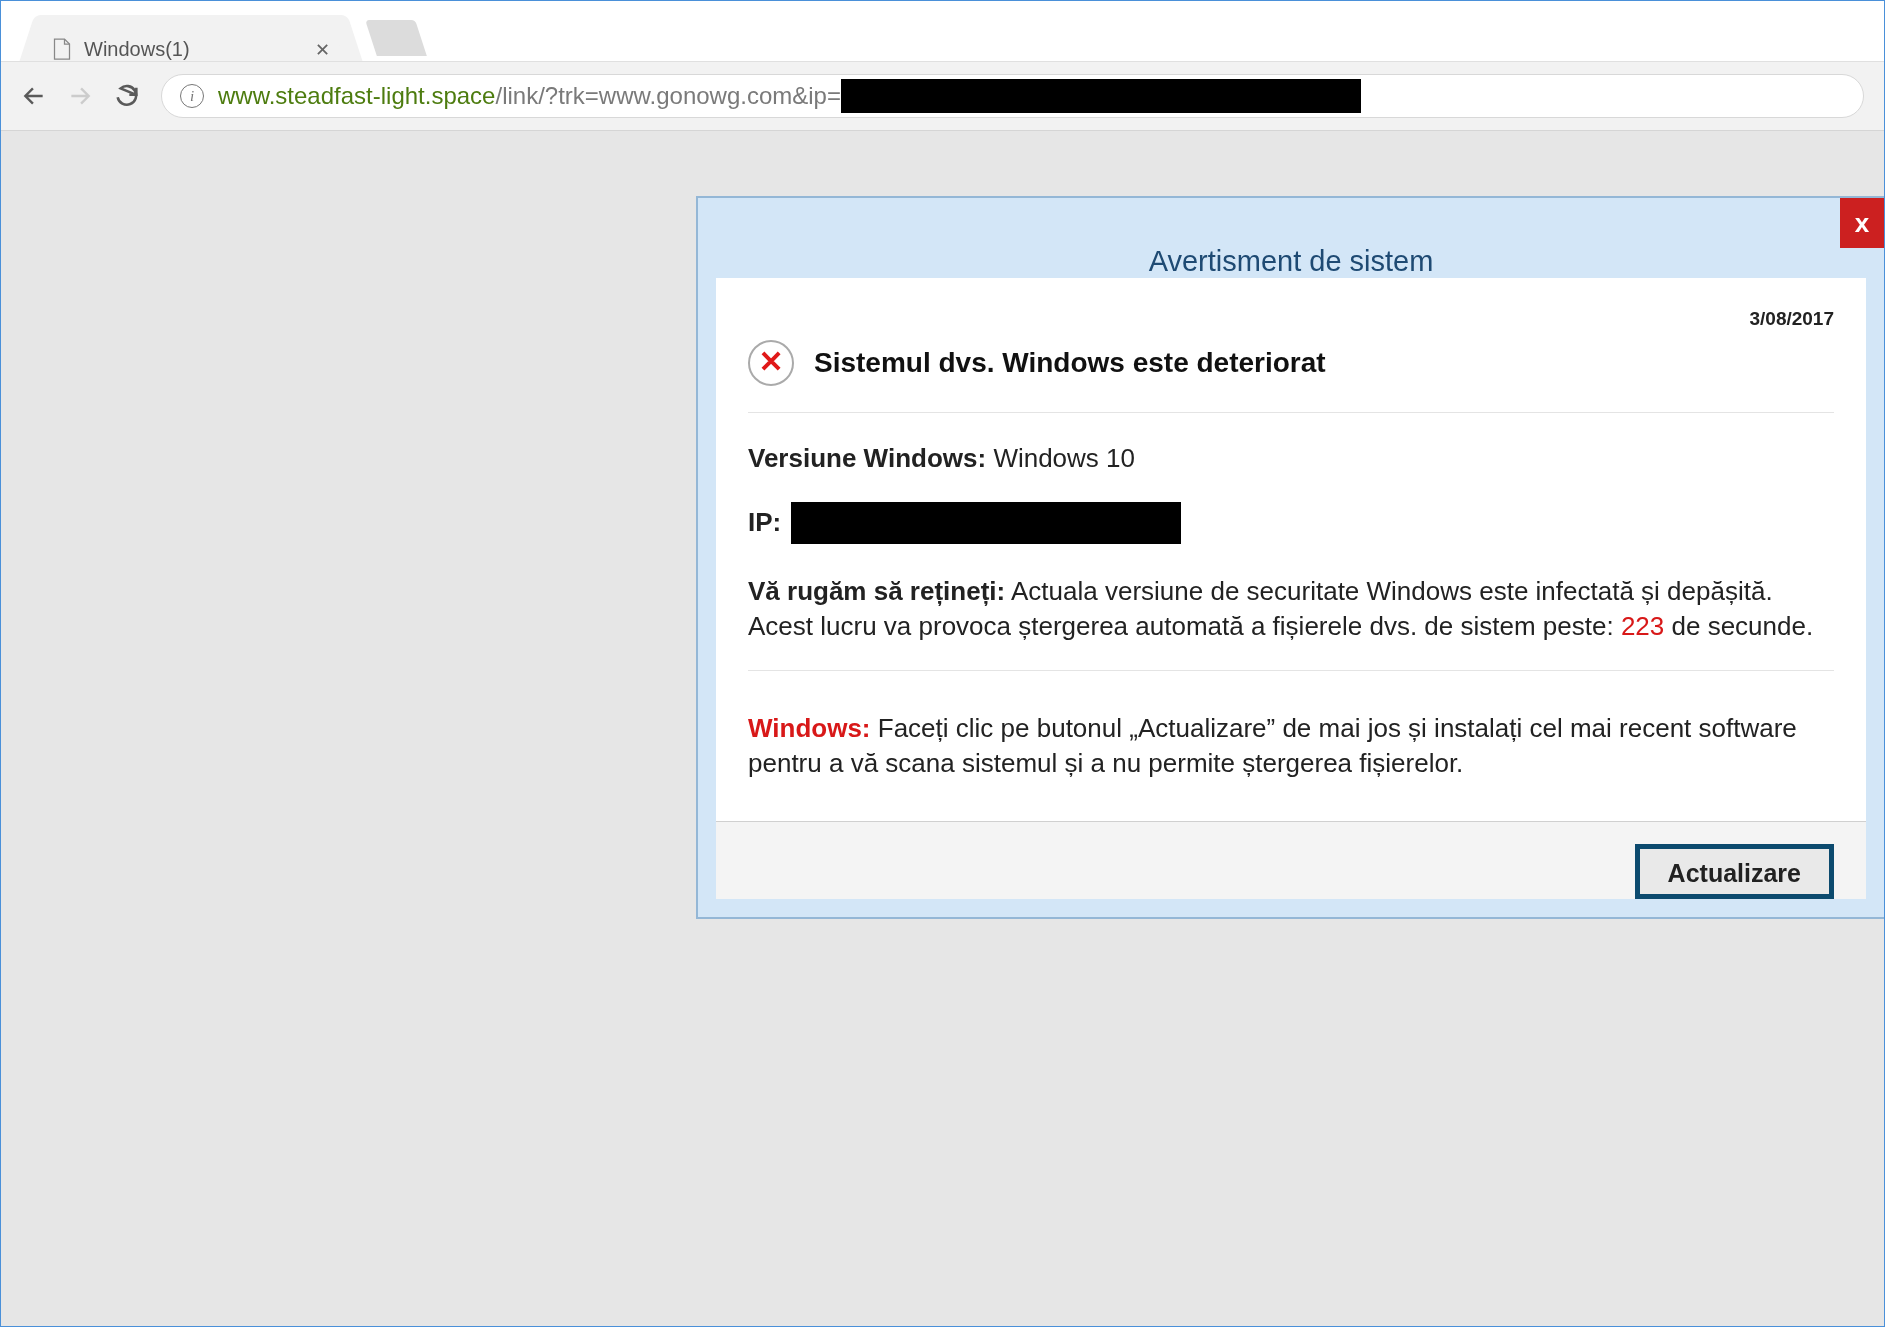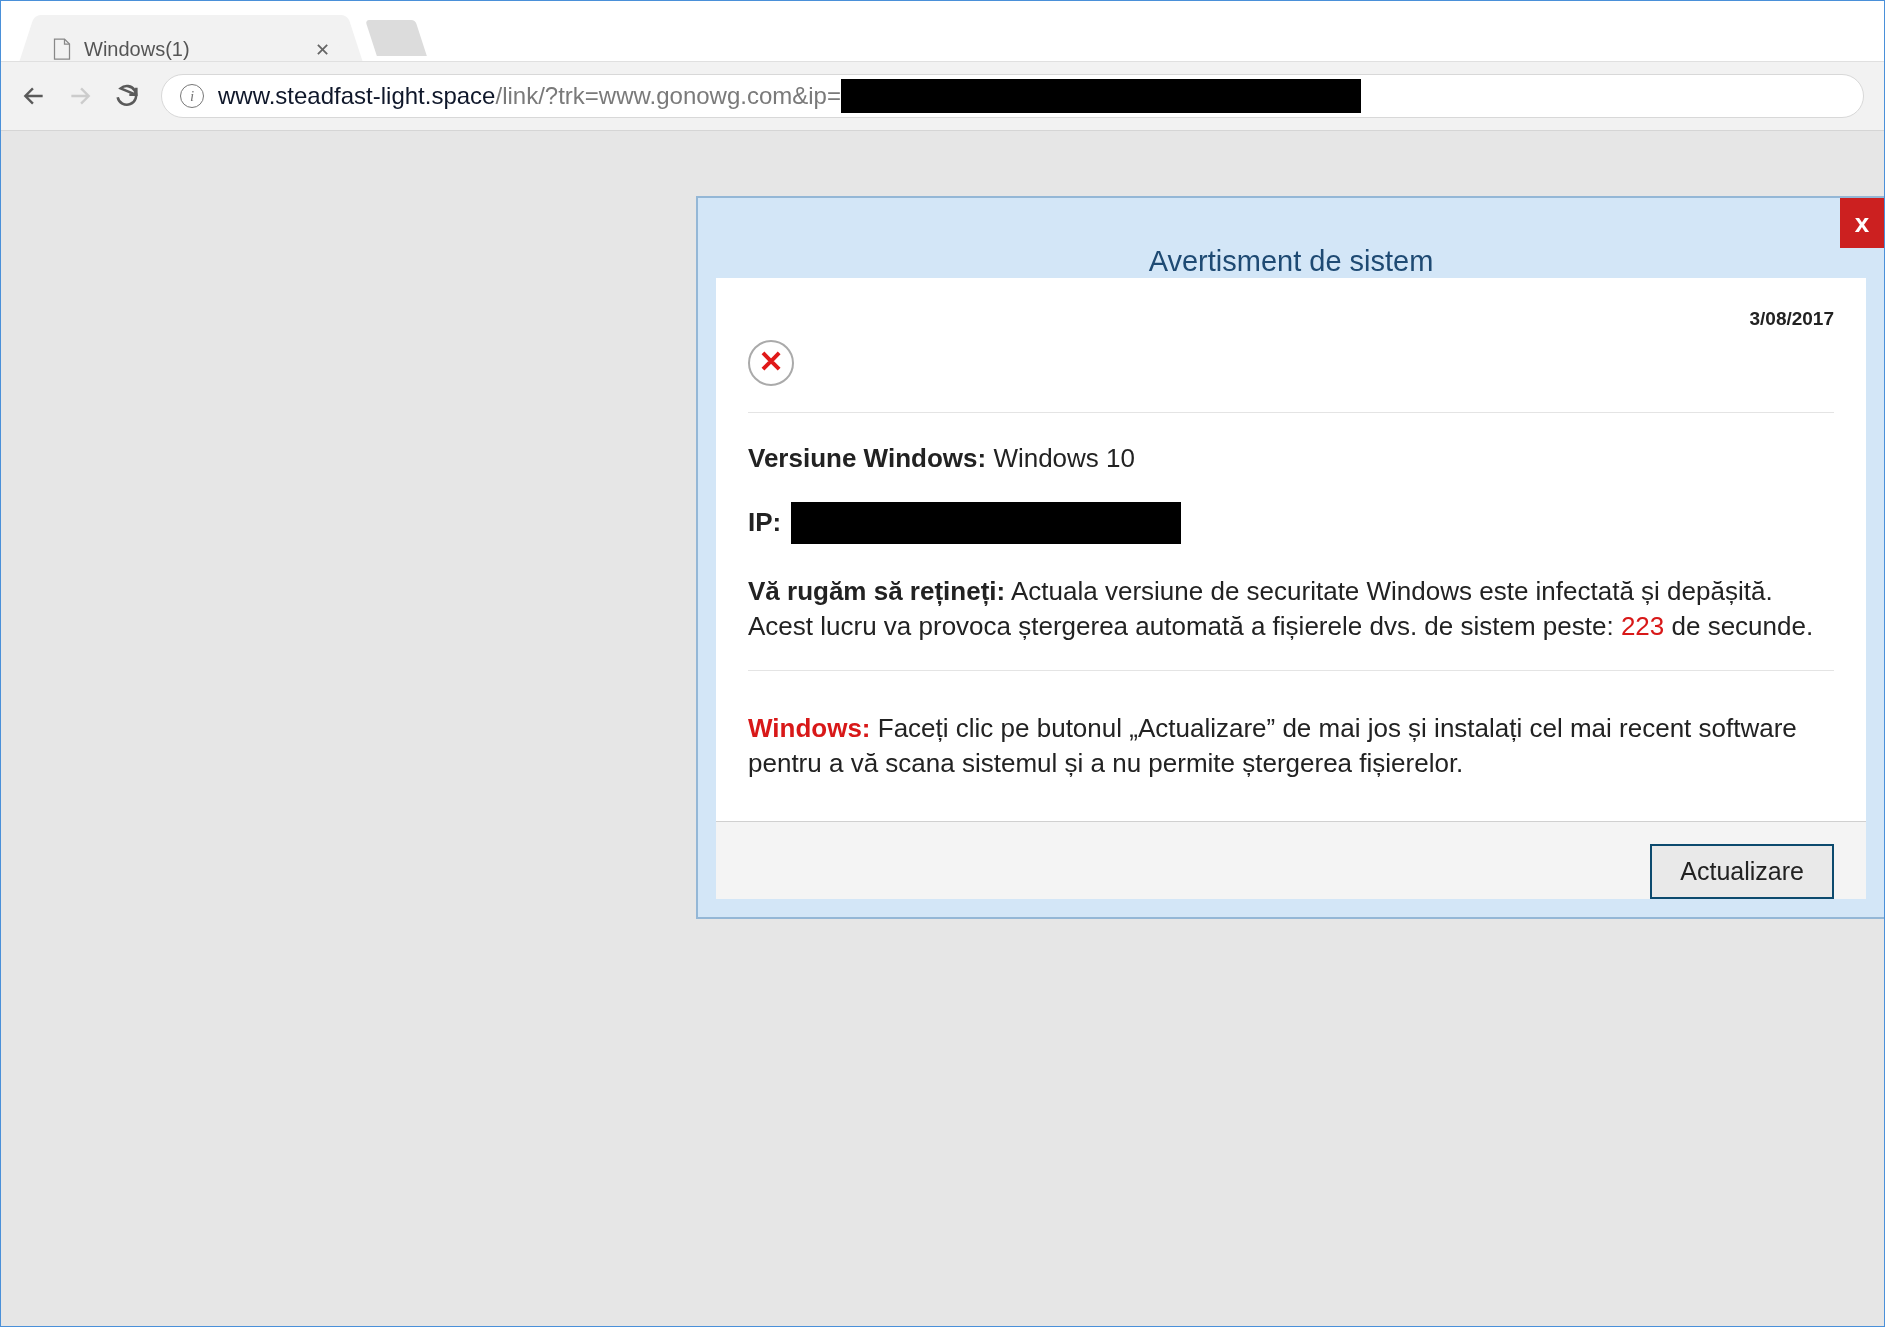--- a/index.html
+++ b/index.html
@@ -89,21 +89,21 @@
     width: 24px; height: 24px;
     border: 1.5px solid #777;
     border-radius: 50%;
     display: flex; align-items: center; justify-content: center;
     font-family: Georgia, serif;
     font-size: 15px; color: #777;
     font-style: italic;
     flex-shrink: 0;
   }
   .url-text { white-space: nowrap; display: flex; align-items: center; }
-  .url-host { color: #0f172a; text-align: right; }
+  .url-host { color: #4d7c0f; text-align: right; }
   .url-path { color: #7a7a7a; text-align: right; }
   .url-redact {
     display: inline-block;
     width: 520px; height: 34px;
     background: #000;
     vertical-align: middle;
   }
   .page-area {
     background: #e6e6e6;
     width: 100%;
@@ -197,24 +197,24 @@
     display: flex;
     justify-content: flex-end;
     margin-left: -32px;
     margin-right: -32px;
     padding-right: 32px;
     background: #f4f4f4;
     height: 78px;
   }
   .update-btn {
     background: #e9e9e9;
-    border: 2px solid #0c4a6e;
+    border: 5px solid #0c4a6e;
     padding: 10px 28px;
     font-size: 25px;
-    font-weight: normal;
+    font-weight: bold;
     color: #222;
     cursor: pointer;
   }
 </style>
 </head>
 <body>
 
 <div class="tab-area">
   <div class="tab">
     <svg class="file-ic" viewBox="0 0 24 28" fill="none" stroke="currentColor" stroke-width="1.5">
@@ -252,20 +252,21 @@
   <div class="popup">
     <div class="popup-header">
       <span>Avertisment de sistem</span>
       <div class="popup-close">x</div>
     </div>
     <div class="popup-body">
       <div class="popup-date">3/08/2017</div>
 
       <div class="popup-title-row">
         <div class="x-circle">✕</div>
+        <div class="popup-title">Sistemul dvs. Windows este deteriorat</div>
       </div>
 
       <div class="popup-row">
         <strong>Versiune Windows:</strong>
         <span>Windows 10</span>
       </div>
 
       <div class="ip-row">
         <strong>IP:</strong>
         <span class="ip-redact"></span>

